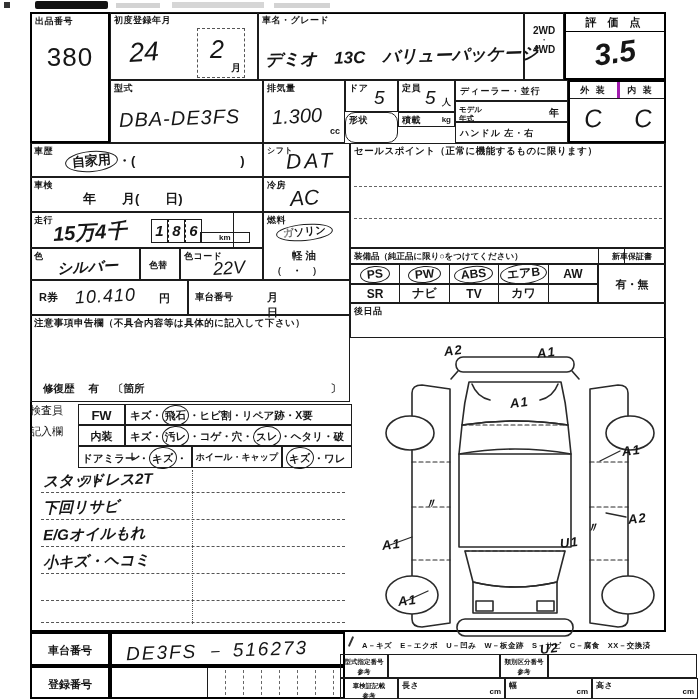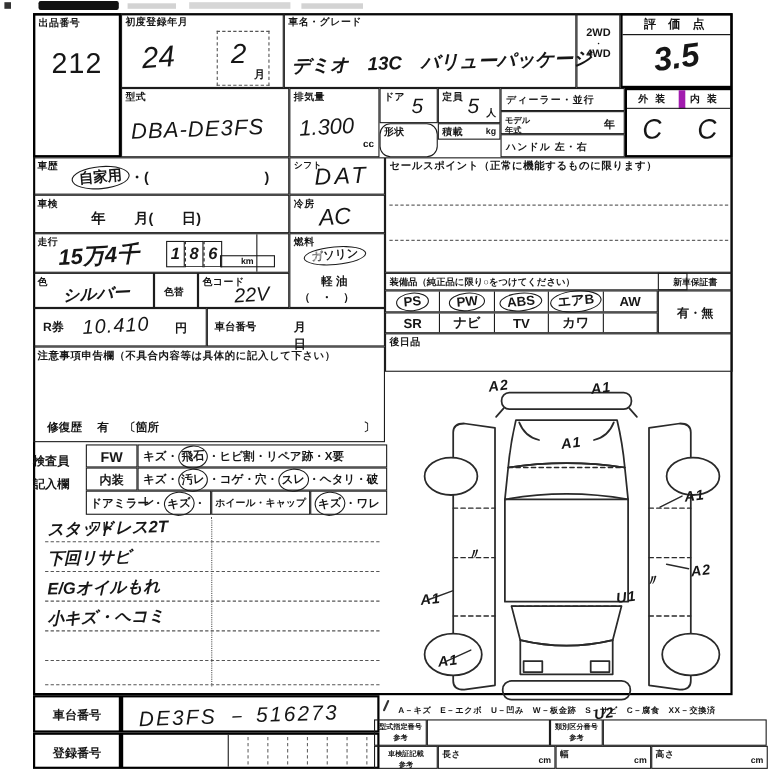--- a/index.html
+++ b/index.html
@@ -35,21 +35,21 @@
   <div style="position:absolute;left:4px;top:2px;width:6px;height:6px;background:#333;"></div>
   <div style="position:absolute;left:116px;top:3px;width:44px;height:5px;background:#b5b5b5;opacity:.6;"></div>
   <div style="position:absolute;left:172px;top:2px;width:92px;height:6px;background:#b5b5b5;opacity:.55;"></div>
   <div style="position:absolute;left:274px;top:3px;width:56px;height:5px;background:#b5b5b5;opacity:.6;"></div>
 </div>
 
 <div class="c thick" style="left:30px;top:12px;width:636px;height:620px;"></div>
 
 <div class="c thick" style="left:30px;top:12px;width:80px;height:131px;">
   <span class="lab">出品番号</span>
-  <div class="hw" style="position:absolute;left:0;right:0;top:28px;text-align:center;font-size:26px;font-style:normal;letter-spacing:1px;">212</div>
+  <div class="hw" style="position:absolute;left:0;right:0;top:28px;text-align:center;font-size:26px;font-style:normal;letter-spacing:1px;">380</div>
 </div>
 
 <div class="c" style="left:110px;top:12px;width:148px;height:68px;">
   <span class="lab">初度登録年月</span>
   <span class="hw" style="position:absolute;left:18px;top:24px;font-size:27px;transform:rotate(-4deg);">24</span>
   <div style="position:absolute;left:86px;top:15px;width:48px;height:50px;border:1.2px dashed #555;box-sizing:border-box;">
     <span class="hw" style="position:absolute;left:12px;top:6px;font-size:25px;">2</span>
     <span style="position:absolute;right:3px;bottom:2px;font-size:10px;font-weight:bold;">月</span>
   </div>
 </div>
@@ -103,21 +103,21 @@
 </div>
 <div class="c" style="left:455px;top:101px;width:113px;height:21px;">
   <span style="position:absolute;left:3px;top:3px;font-size:7.5px;font-weight:bold;width:30px;line-height:1.2;">モデル年式</span>
   <span style="position:absolute;right:8px;top:4px;font-size:10px;font-weight:bold;">年</span>
 </div>
 <div class="c" style="left:455px;top:122px;width:113px;height:21px;">
   <span style="position:absolute;left:4px;top:4px;font-size:9px;font-weight:bold;letter-spacing:1px;">ハンドル 左・右</span>
 </div>
 
 <div class="c thick" style="left:568px;top:80px;width:98px;height:63px;">
-  <div style="position:absolute;left:0;top:0;width:47px;height:16px;border-right:6px solid #a21caf;border-bottom:1px solid #1c1c1c;font-size:9px;font-weight:bold;text-align:center;line-height:16px;letter-spacing:2px;">外 装</div>
+  <div style="position:absolute;left:0;top:0;width:47px;height:16px;border-right:3px solid #a21caf;border-bottom:1px solid #1c1c1c;font-size:9px;font-weight:bold;text-align:center;line-height:16px;letter-spacing:2px;">外 装</div>
   <div style="position:absolute;left:47px;top:0;right:0;height:16px;border-bottom:1px solid #1c1c1c;font-size:9px;font-weight:bold;text-align:center;line-height:16px;letter-spacing:2px;">内 装</div>
   <span class="hw" style="position:absolute;left:14px;top:22px;font-size:25px;transform:rotate(-6deg);">C</span>
   <span class="hw" style="position:absolute;left:64px;top:22px;font-size:25px;transform:rotate(-6deg);">C</span>
 </div>
 
 <div class="c" style="left:30px;top:143px;width:233px;height:34px;">
   <span class="lab">車歴</span>
   <div style="position:absolute;left:34px;top:7px;font-size:13px;font-weight:bold;">
     <span class="circ" style="font-size:13px;">自家用</span><span>・(</span><span style="display:inline-block;width:105px;"></span><span>)</span>
   </div>
@@ -226,21 +226,21 @@
 </div>
 
 <div class="c" style="left:30px;top:315px;width:320px;height:87px;">
   <span class="lab" style="font-size:9.5px;">注意事項申告欄（不具合内容等は具体的に記入して下さい）</span>
   <div style="position:absolute;left:12px;bottom:5px;font-size:10.5px;font-weight:bold;">
     <span style="margin-right:14px;">修復歴</span><span style="margin-right:14px;">有</span><span>〔箇所</span>
   </div>
   <span style="position:absolute;right:8px;bottom:5px;font-size:10.5px;font-weight:bold;">〕</span>
 </div>
 
-<div class="noborder" style="position:absolute;left:30px;top:410px;width:48px;height:58px;font-size:11px;font-weight:bold;line-height:21px;">
+<div class="noborder" style="position:absolute;left:30px;top:400px;width:48px;height:58px;font-size:11px;font-weight:normal;line-height:21px;">
   <div>検査員</div>
   <div>記入欄</div>
 </div>
 <div class="c" style="left:78px;top:404px;width:47px;height:21px;">
   <span style="position:absolute;left:0;right:0;top:3px;text-align:center;font-size:13px;font-weight:bold;">FW</span>
 </div>
 <div class="c" style="left:125px;top:404px;width:227px;height:21px;font-size:10.5px;font-weight:bold;line-height:19px;padding-left:4px;"><span>キズ</span>・<span class="circw">飛石</span>・<span>ヒビ割</span>・<span>リペア跡</span>・<span>X要</span></div>
 <div class="c" style="left:78px;top:425px;width:47px;height:21px;">
   <span style="position:absolute;left:0;right:0;top:3px;text-align:center;font-size:11px;font-weight:bold;">内装</span>
 </div>

